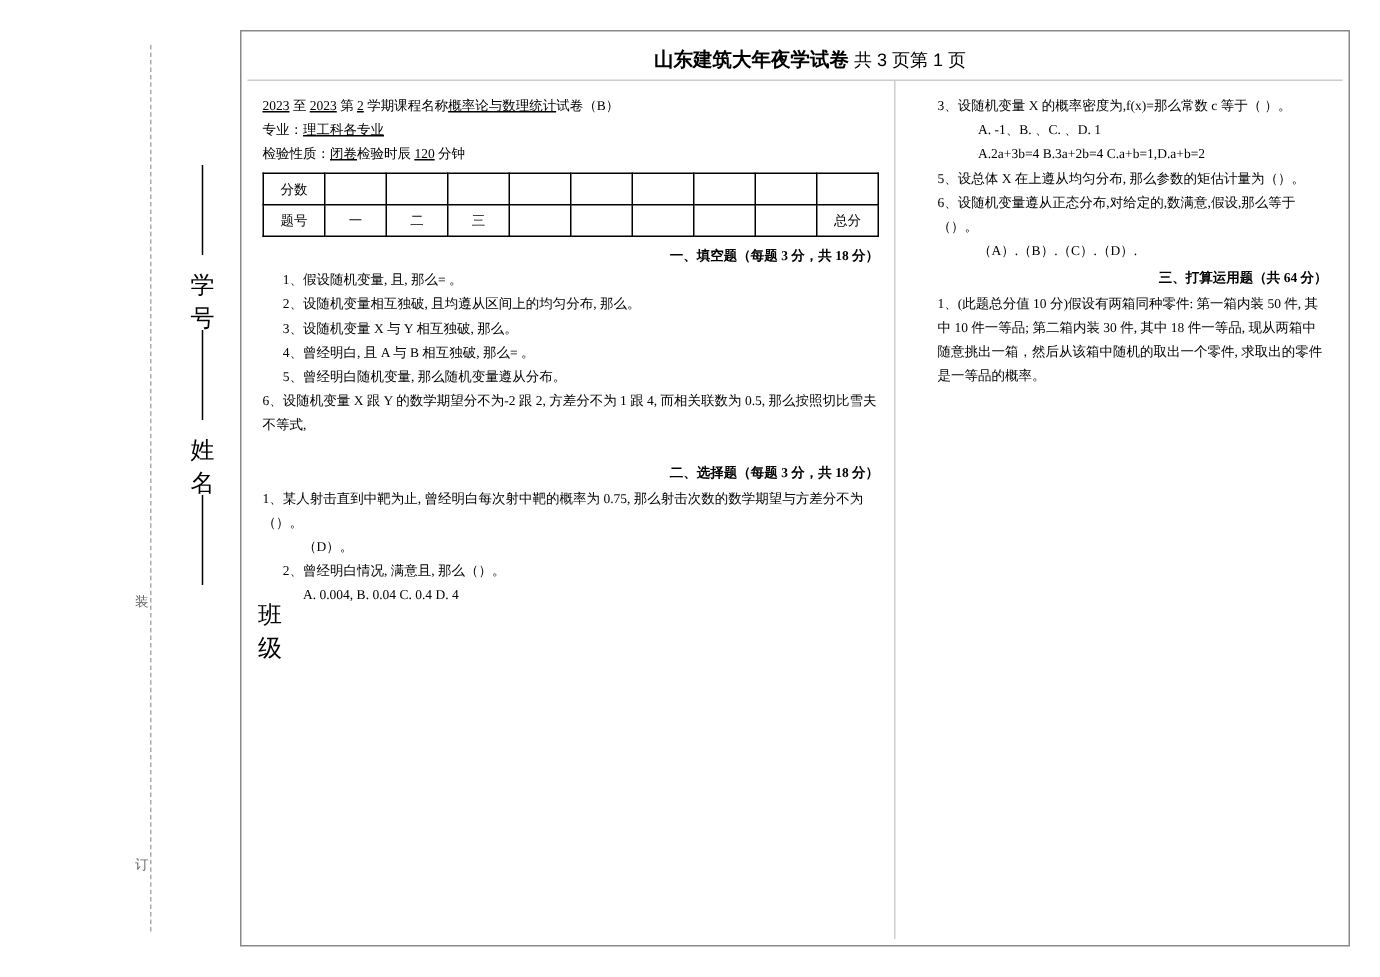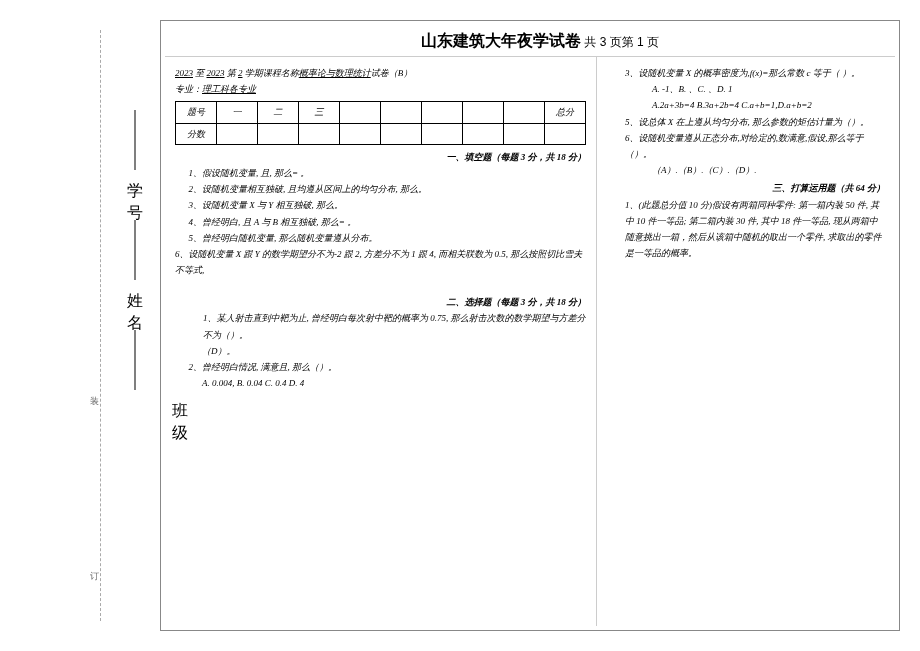--- a/index.html
+++ b/index.html
@@ -1,22 +1,22 @@
 <!DOCTYPE html>
 <html><head>
 <meta charset="utf-8">
 <style>
   html,body{margin:0;padding:0;background:#fff;font-family:"SimSun","STSong",serif;color:#000;}
   .page{width:920px;height:651px;position:relative;box-sizing:border-box;}
   .sheet{position:absolute;left:160px;top:20px;right:20px;bottom:20px;border:1px solid #888;box-sizing:border-box;}
   .inner{position:absolute;inset:4px;display:flex;flex-direction:column;}
   .title{text-align:center;font-size:12px;padding:6px 0 4px;font-family:"SimHei","Microsoft YaHei",sans-serif;}
-  .title b{font-size:16px;font-weight:700;padding-left:20px;}
+  .title b{font-size:13px;font-weight:700;padding-left:20px;}
   .cols{flex:1;border-top:1px solid #ccc;display:flex;}
-  .col{flex:1;padding:8px 10px;font-size:9px;line-height:1.8;box-sizing:border-box;font-style:italic;}
+  .col{flex:1;padding:8px 10px;font-size:9px;line-height:1.8;box-sizing:border-box;}
   .col+.col{border-left:1px solid #ccc;padding-left:28px;}
   .u{text-decoration:underline;}
   table.score{border-collapse:collapse;margin:4px 0;}
   table.score td,table.score th{border:1px solid #000;font-size:9px;padding:2px 6px;min-width:28px;height:14px;text-align:center;font-weight:400;}
   .sec{font-weight:700;margin-top:2px;text-align:right;}
   .item{text-indent:1.5em;}
   .sub{text-indent:3em;}
   .sidecol{position:absolute;left:120px;top:40px;bottom:40px;width:30px;}
   .vlabel{position:absolute;left:0;width:100%;text-align:center;font-size:16px;line-height:1.4;}
   .vline{position:absolute;left:50%;border-left:1px solid #000;transform:translateX(-50%);}
@@ -63,62 +63,67 @@
             <span class="u">2023</span> 至
             <span class="u">2023</span> 第
             <span class="u">2</span>
             <span>学期课程名称</span><span class="u">概率论与数理统计</span><span>试卷（B）</span>
           </div>
 
           <div>
             <span>专业：</span><span class="u">理工科各专业</span>
           </div>
 
+          <div>
+            <span>检验性质：</span><span class="u">闭卷</span><span>检验时辰</span>
+            <span class="u">120</span>
+            <span>分钟</span>
+          </div>
 
           <table class="score">
             <tbody>
                 <tr>
+              <td>分数</td>
+              <td></td>
+              <td></td>
+              <td></td>
+              <td></td>
+              <td></td>
+              <td></td>
+              <td></td>
+              <td></td>
+              <td></td>
+            </tr>
+            <tr>
               <td>题号</td>
               <td>一</td>
               <td>二</td>
               <td>三</td>
               <td></td>
               <td></td>
               <td></td>
               <td></td>
               <td></td>
               <td>总分</td>
-            </tr>
-            <tr>
-              <td>分数</td>
-              <td></td>
-              <td></td>
-              <td></td>
-              <td></td>
-              <td></td>
-              <td></td>
-              <td></td>
-              <td></td>
-              <td></td>
             </tr>
           </tbody>
             </table>
 
           <div class="sec">一、填空题（每题 3 分，共 18 分）</div>
           <div class="item">1、假设随机变量, 且, 那么= 。</div>
           <div class="item">2、设随机变量相互独破, 且均遵从区间上的均匀分布, 那么。</div>
           <div class="item">3、设随机变量 X 与 Y 相互独破, 那么。</div>
           <div class="item">4、曾经明白, 且 A 与 B 相互独破, 那么= 。</div>
           <div class="item">5、曾经明白随机变量, 那么随机变量遵从分布。</div>
           <div class="item" style="text-indent:0;">6、设随机变量 X 跟 Y 的数学期望分不为-2 跟 2, 方差分不为 1 跟 4, 而相关联数为 0.5, 那么按照切比雪夫不等式,</div>
 
           <div style="height:14px;"></div>
 
           <div class="sec">二、选择题（每题 3 分，共 18 分）</div>
-          <div class="item" style="text-indent:0;margin-left:28px;">1、某人射击直到中靶为止, 曾经明白每次射中靶的概率为 0.75, 那么射击次数的数学期望与方差分不为（）。</div>
+          <div class="item" style="text-indent:0;">1、某人射击直到中靶为止, 曾经明白每次射中靶的概率为 0.75, 那么射击次数的数学期望与方差分不为（）。</div>
           <div class="sub">（D）。</div>
           <div class="item">2、曾经明白情况, 满意且, 那么（）。</div>
           <div class="sub">A. 0.004, B. 0.04 C. 0.4 D. 4</div>
         </div>
 
         <div class="col">
           <div class="item" style="text-indent:0;">3、设随机变量 X 的概率密度为,f(x)=那么常数 c 等于（    ）。</div>
           <div class="sub">A. -1、B. 、C. 、D. 1</div>
           <div class="sub">A.2a+3b=4 B.3a+2b=4 C.a+b=1,D.a+b=2</div>
           <div class="item" style="text-indent:0;">5、设总体 X 在上遵从均匀分布, 那么参数的矩估计量为（）。</div>

